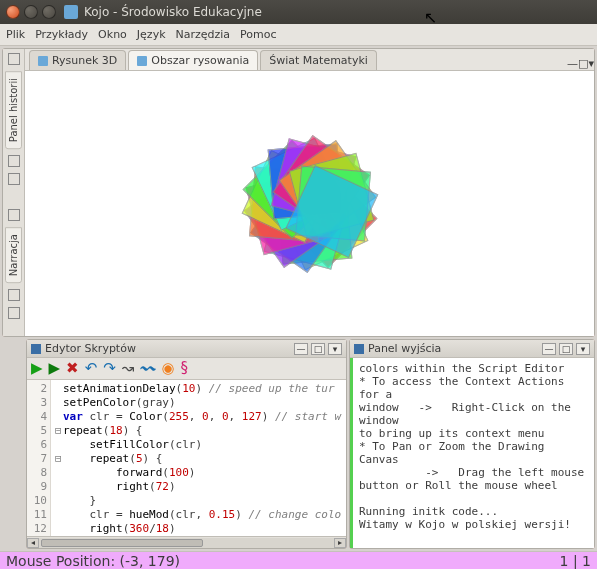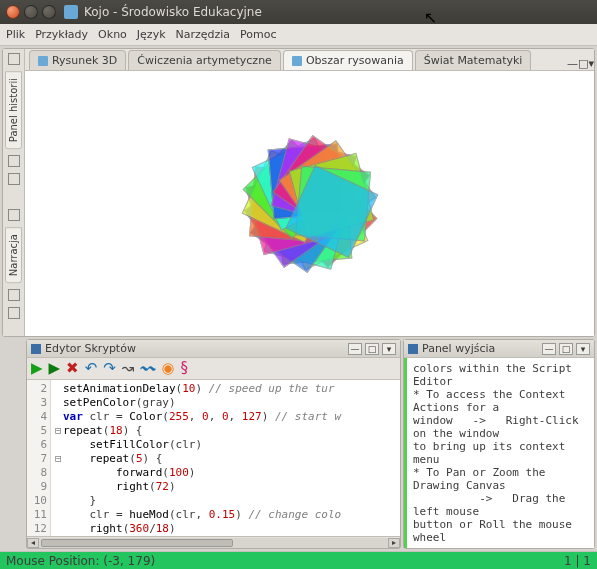--- a/index.html
+++ b/index.html
@@ -26,38 +26,38 @@
 .tabs-row { height: 22px; background: #e7e4df; display: flex; align-items: flex-end; padding-left: 4px; border-bottom: 1px solid #c0bdb6; }
 .tab { background: #ddd9d2; border: 1px solid #b8b4ac; border-bottom: none; border-radius: 4px 4px 0 0; padding: 3px 8px; margin-right: 2px; font-size: 11px; display: flex; align-items: center; gap: 4px; }
 .tab.active { background: #f5f3ef; }
 .tab .ti { width: 10px; height: 10px; background: #6aa8d8; border-radius: 1px; }
 .tabs-row .sp { flex: 1; }
 .canvas { flex: 1; background: #fff; position: relative; overflow: hidden; }
 .wheel { position: absolute; left: 50%; top: 50%; transform: translate(-50%, -50%); }
 .petal { position: absolute; width: 70px; height: 70px; transform-origin: 0 0; border: 1px solid #888; opacity: 0.7; }
 .bottom-row { display: flex; gap: 2px; height: 210px; padding-left: 24px; }
 .editor-pane { flex: 1; }
-.output-pane { width: 192px; }
+.output-pane { width: 246px; }
 .toolbar { height: 22px; background: #e7e4df; border-bottom: 1px solid #c5c1ba; display: flex; align-items: center; padding: 0 4px; gap: 6px; }
 .tbtn { font-size: 15px; line-height: 1; cursor: default; }
 .tb-run { color: #16a016; } .tb-trace { color: #0d7a0d; } .tb-stop { color: #c02020; }
 .tb-undo, .tb-redo { color: #1a6fb0; } .tb-clear { color: #4a4a4a; }
 .tb-wave { color: #1a6fb0; } .tb-ball { color: #f08020; } .tb-swirl { color: #d02070; }
 .editor-body { flex: 1; display: flex; background: #fff; overflow: hidden; }
 .gutter { width: 24px; background: #f5f3ef; border-right: 1px solid #ddd9d2; padding: 2px 3px; text-align: right; font-family: monospace; font-size: 11px; color: #888; }
 .gutter div { height: 14px; }
 .code { flex: 1; padding: 2px 4px; font-family: "DejaVu Sans Mono", monospace; font-size: 11px; white-space: pre; overflow: hidden; line-height: 14px; }
 .code .fold { color: #888; display: inline-block; width: 8px; }
 .kw { color: #0000c0; font-weight: bold; } .fn { color: #000; } .num { color: #c00000; } .cmt { color: #808080; font-style: italic; }
 .output-body { flex: 1; background: #fff; padding: 4px 6px; font-family: "DejaVu Sans Mono", monospace; font-size: 11px; line-height: 13px; overflow: hidden; border-left: 3px solid #55d050; white-space: pre-wrap; }
 .scrollbar-h { height: 12px; background: #e3e0da; border-top: 1px solid #c0bdb6; display: flex; align-items: center; }
 .sb-arrow { width: 12px; height: 10px; border: 1px solid #aaa; background: #d8d5ce; font-size: 8px; text-align: center; line-height: 8px; }
 .sb-track { flex: 1; height: 10px; background: #d8d5ce; position: relative; }
 .sb-thumb { position: absolute; height: 8px; top: 1px; background: #c0bdb6; border: 1px solid #999; border-radius: 2px; }
-.statusbar { height: 18px; background: #22c55e; border-top: 1px solid #c5c1ba; display: flex; align-items: center; padding: 0 6px; font-size: 12px; }
+.statusbar { height: 18px; background: #f0abfc; border-top: 1px solid #c5c1ba; display: flex; align-items: center; padding: 0 6px; font-size: 14px; }
 .statusbar .sp { flex: 1; }
 .cursor-img { position: absolute; top: 8px; left: 424px; font-size: 16px; color: #000; pointer-events: none; }
 </style>
 </head>
 <body>
 
 <div class="titlebar">
   <div class="win-btn win-close"></div>
   <div class="win-btn win-min"></div>
   <div class="win-btn win-max"></div>
@@ -86,23 +86,20 @@
         <div class="vicon"></div>
         <div class="vtab">Narracja</div>
         <div class="vicon"></div>
         <div class="vicon"></div>
       </div>
       <div class="canvas-wrap">
         <div class="tabs-row">
           <div class="tab">
               <span class="ti"></span>
               <span>Rysunek 3D</span>
-            </div>
-          <div class="tab">
-              <span>Ćwiczenia artymetyczne</span>
             </div>
           <div class="tab active">
               <span class="ti"></span>
               <span>Obszar rysowania</span>
             </div>
           <div class="tab">
               <span>Świat Matematyki</span>
             </div>
           <div class="sp"></div>
           <div class="pbtn">—</div>

